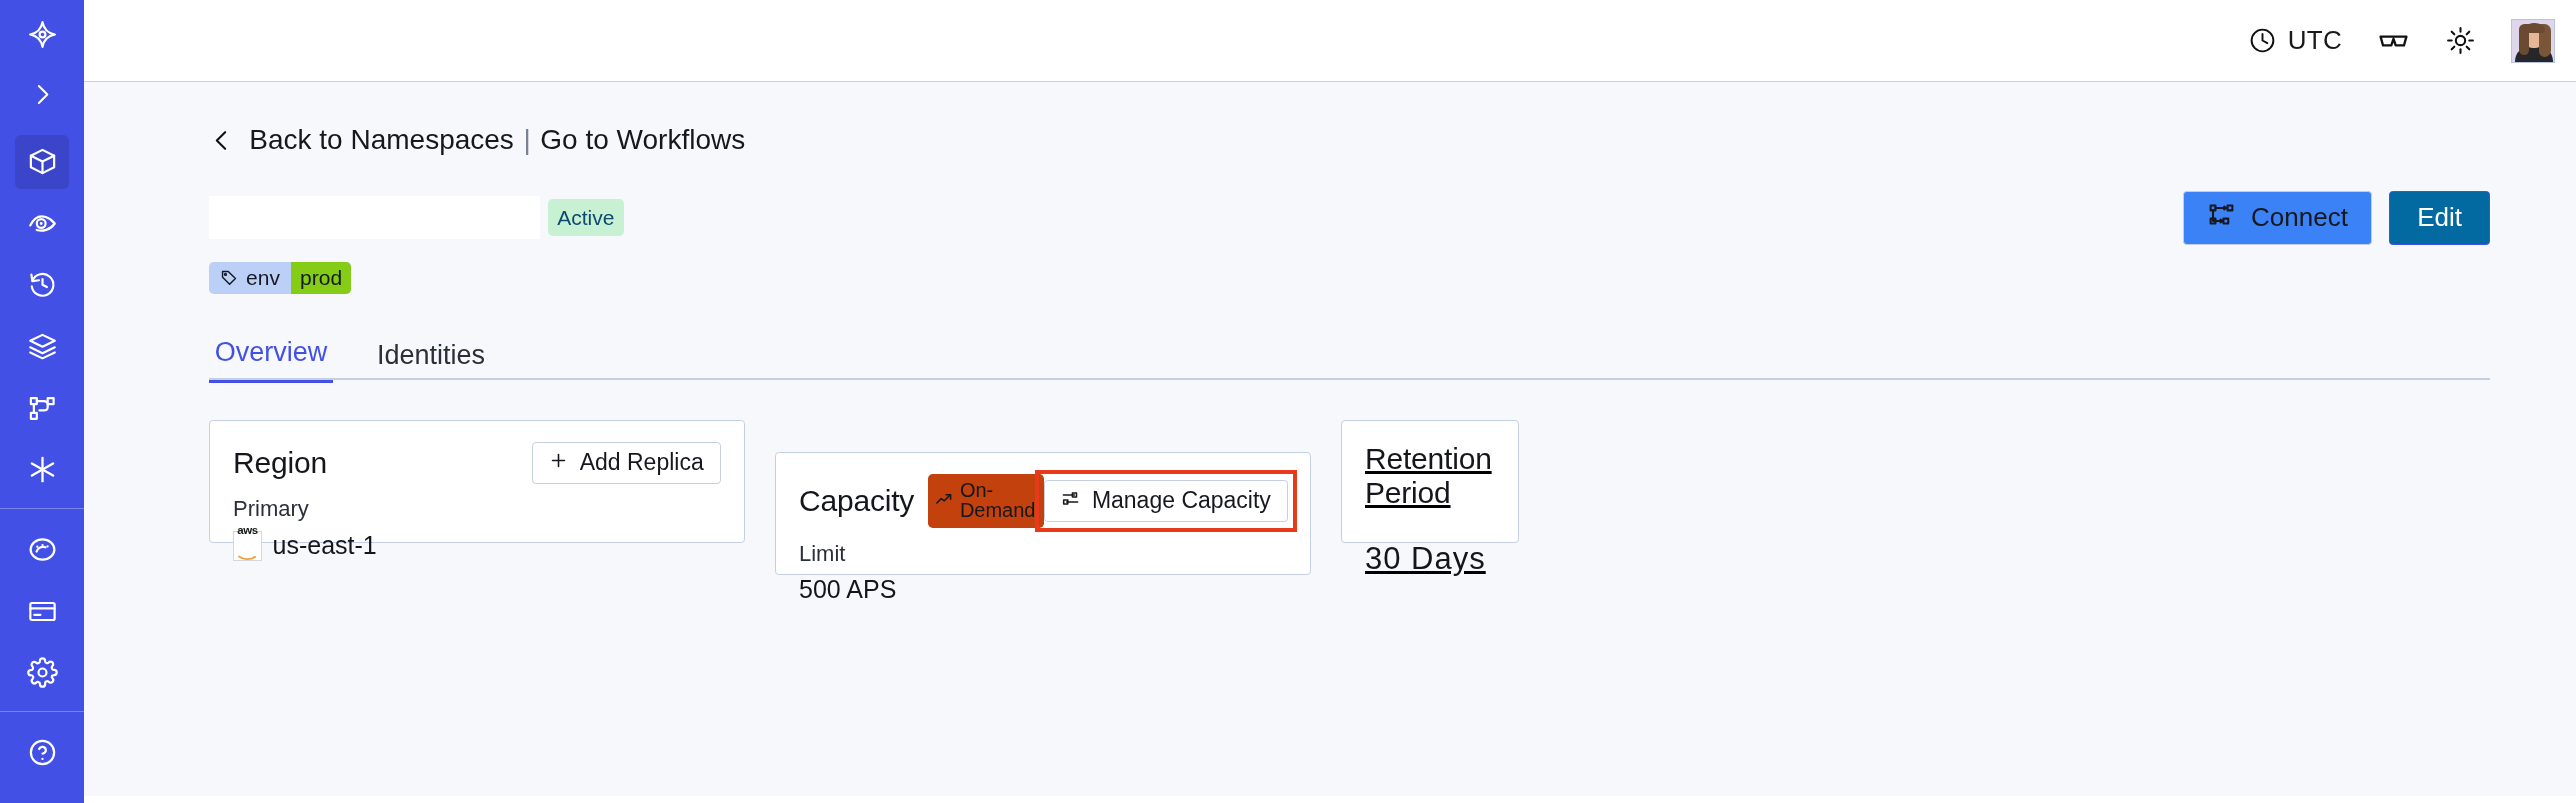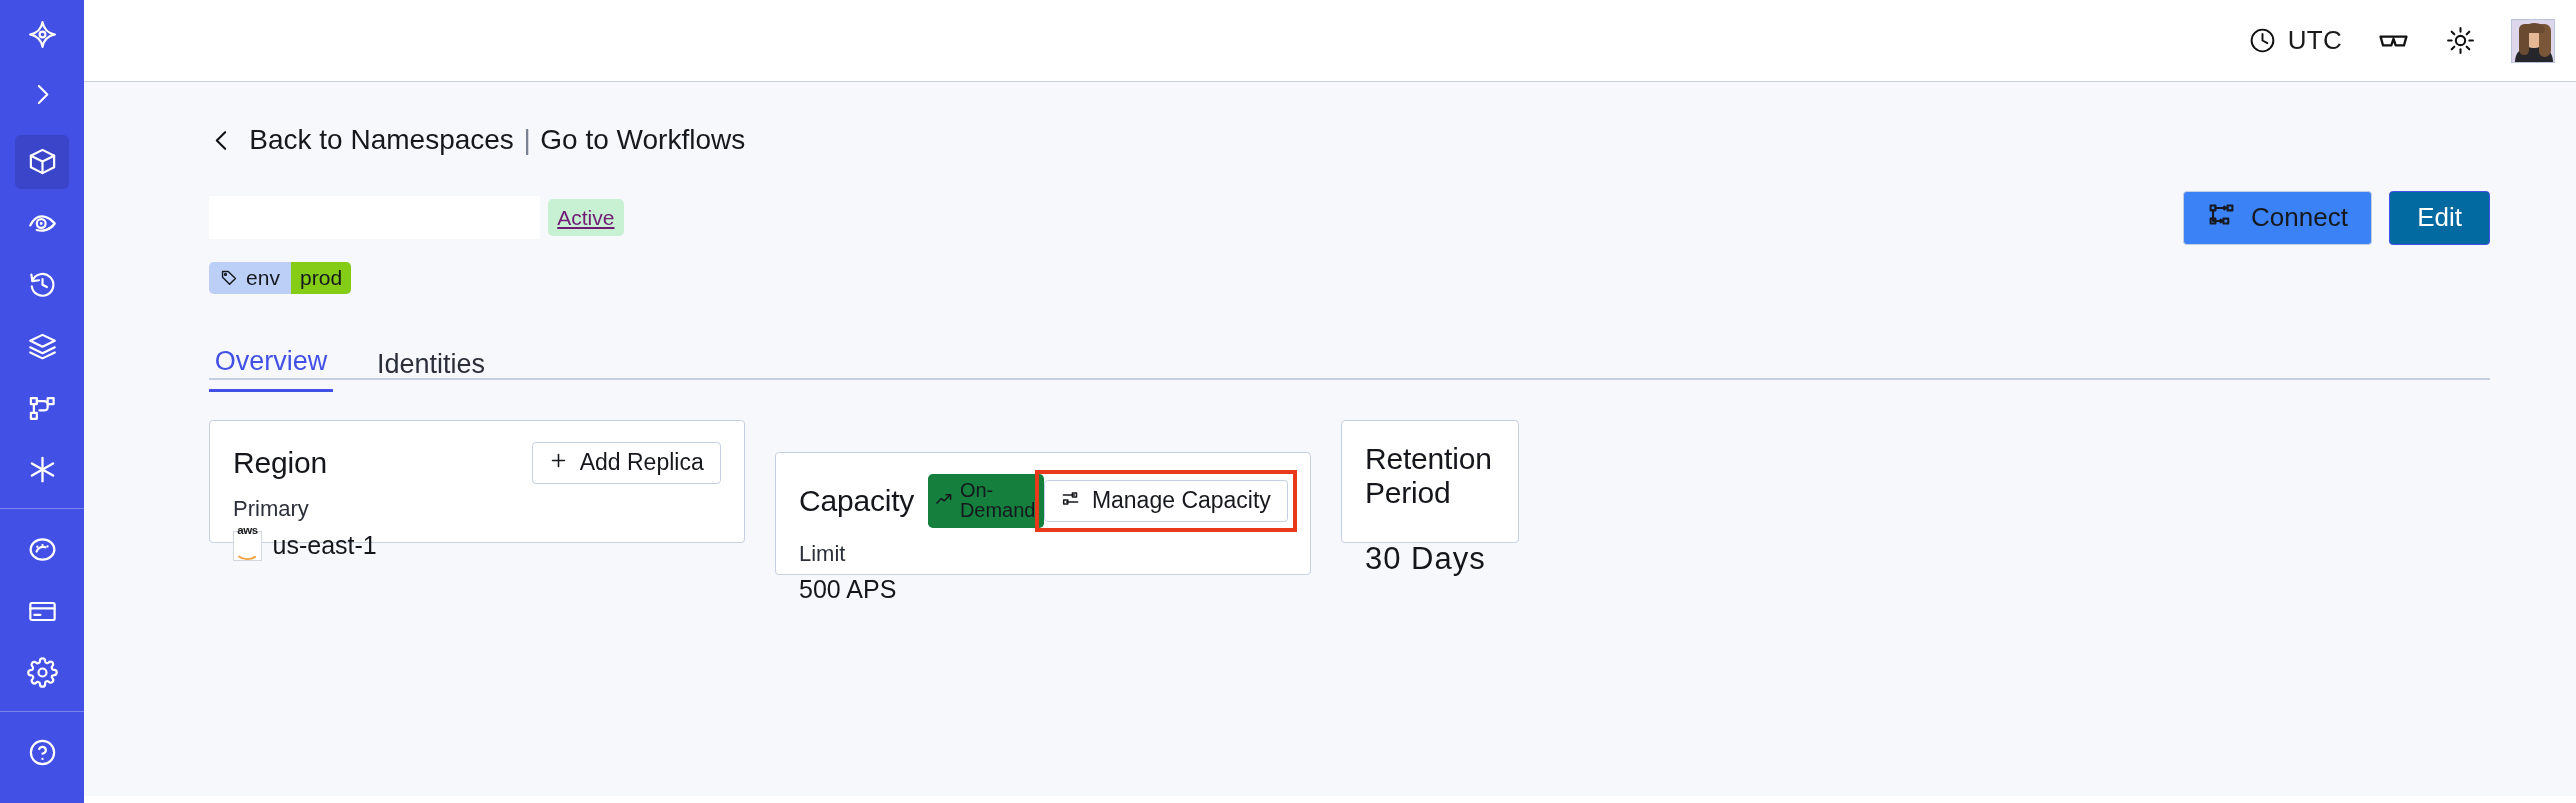--- a/index.html
+++ b/index.html
@@ -90,25 +90,24 @@
   .crumb-sep { color: #7a8195; font-weight: 300; }
 
   
   .titlerow { display: flex; align-items: center; height: 59px; position: relative; }
   .title-redact {
     width: 331px; height: 43px; background: #ffffff;
     position: relative;
   }
   .badge-active {
     margin-left: 7.7px;
-    background: #c8f0d2; color: #701a75;
+    background: #c8f0d2; color: #0c4a6e;
     font-size: 21px; line-height: 1;
     padding: 7.7px 9.6px 8.6px 9.6px;
     border-radius: 4.8px;
-    text-decoration: underline;
   }
   .titlerow-actions {
     margin-left: auto; display: flex; align-items: center; gap: 17.3px;
   }
   .btn {
     display: inline-flex; align-items: center; justify-content: center; gap: 15.3px;
     font-size: 26px; color: #16181d;
     background: #3b82f6;
     border: 1.9px solid #c4cfe2;
     border-radius: 3.8px;
@@ -136,47 +135,47 @@
   .tabs {
     margin-top: 38px;
     display: flex; align-items: flex-end; gap: 38px;
     position: relative;
     border-bottom: 2.9px solid #c4cfe2;
     width: 2281px;
   }
   .tab {
     font-size: 27px; color: #2b2f3a;
     padding: 0 5.8px 11.5px 5.8px;
-    position: relative; top: 14px;
+    position: relative; top: 5px;
   }
   .tab.sel { color: #4350e6; border-bottom: 3.8px solid #4350e6; }
 
   
   .cards {
     margin-top: 40px;
     display: flex; gap: 30px;
     align-items: stretch;
   }
   .card {
     background: #ffffff;
     border: 1.9px solid #c4cfe2;
     border-radius: 3.8px;
     height: 123px;
     padding: 21px 23px 0 23px;
     position: relative;
   }
   .card-region { width: 536px; }
   .card-capacity { width: 536px; margin-top: 32px; }
-  .card-retention { width: 178px; }
+  .card-retention { width: 178px; text-decoration: underline; }
   .card-head { display: flex; align-items: center; }
   .card-title { font-size: 30px; color: #14161c; letter-spacing: -0.2px; }
   .badge-ondemand {
     margin-left: 13.4px;
     display: inline-flex; align-items: center; gap: 6.7px;
-    background: #15803d; color: #16181d;
+    background: #c2410c; color: #16181d;
     font-size: 20px; line-height: 1;
     padding: 6.7px 8.6px 7.7px 7.7px; border-radius: 4.8px;
   }
   .card-action { margin-left: auto; }
   .btn-sm {
     display: inline-flex; align-items: center; justify-content: center; gap: 11.5px;
     font-size: 23px; color: #16181d;
     background: #ffffff;
     border: 1.9px solid #c4cfe2;
     border-radius: 3.8px;

